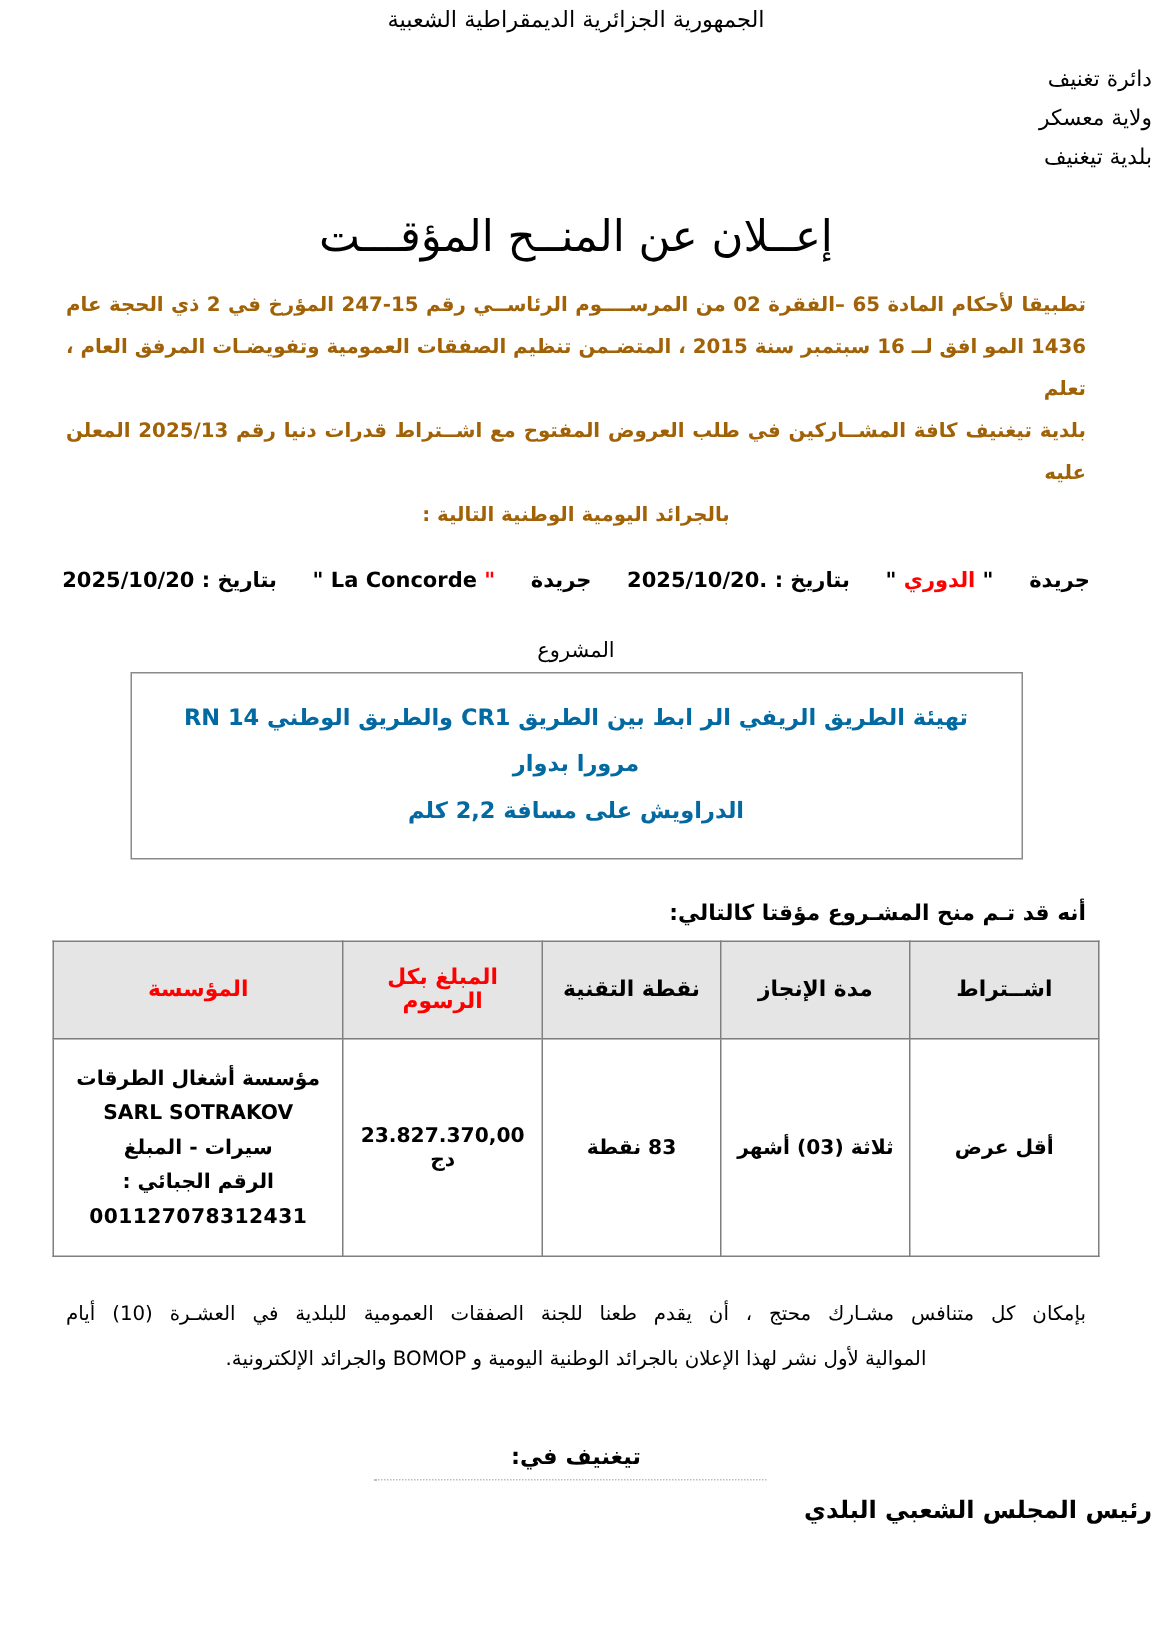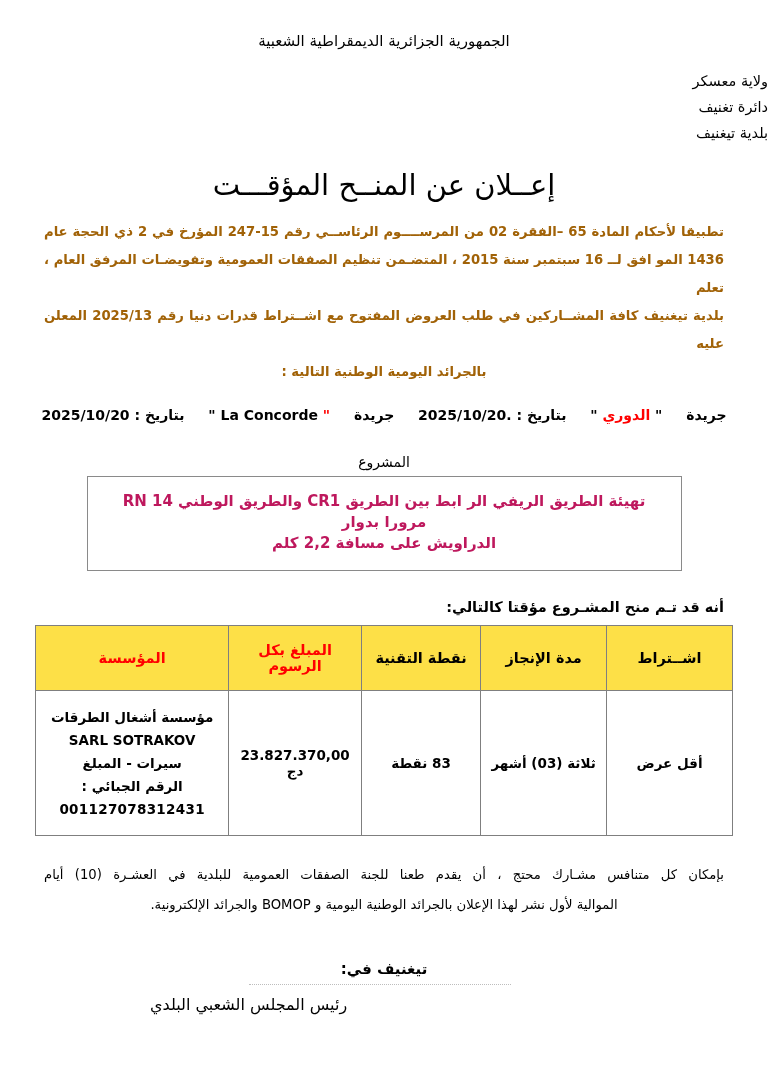--- a/index.html
+++ b/index.html
@@ -22,21 +22,21 @@
     height: 1086px;
     box-sizing: border-box;
     padding: 0;
   }
 
   
   .republic {
     text-align: center;
     font-size: 15px;
     font-weight: 400;
-    margin-top: 32px;
+    margin-top: 4px;
     letter-spacing: 0;
   }
   .admin-block {
     margin-top: 18px;
     padding-left: 0;
     padding-right: 0;
     text-align: right;
     padding-inline-end: 40px;
   }
   .admin-line {
@@ -98,24 +98,24 @@
   }
   .project-box {
     width: 595px;
     margin: 0 auto;
     border: 1.3px solid #8a8a8a;
     box-sizing: border-box;
     padding: 14px 16px 16px 16px;
     text-align: center;
   }
   .project-text {
-    color: #be185d;
+    color: #0369a1;
     font-weight: bold;
     font-size: 15px;
-    line-height: 21px;
+    line-height: 31px;
   }
 
   
   .table-intro {
     text-align: right;
     font-size: 14.5px;
     font-weight: bold;
     margin: 28px 44px 10px 44px;
   }
 
@@ -126,21 +126,21 @@
     border-collapse: collapse;
     table-layout: fixed;
   }
   .award-table th,
   .award-table td {
     border: 1.3px solid #7f7f7f;
     text-align: center;
     vertical-align: middle;
   }
   .award-table thead th {
-    background: #fde047;
+    background: #e5e5e5;
     height: 56px;
     font-size: 14.5px;
     font-weight: bold;
     padding: 4px 2px;
   }
   .award-table thead th.red { color: #ff0000; }
   .award-table tbody td {
     height: 128px;
     font-size: 13.5px;
     font-weight: bold;
@@ -201,35 +201,35 @@
     width: 262px;
     height: 0;
     border-top: 1.2px dotted #bdbdbd;
     margin-right: 8px;
     position: relative;
     top: 6px;
   }
   .sig-role {
     margin-top: 16px;
     font-size: 16px;
-    font-weight: normal;
-    text-align: left;
+    font-weight: bold;
+    text-align: right;
     padding-inline-end: 150px;
   }
 </style>
 </head>
 <body>
 
 <div class="page">
 
   <div class="republic">الجمهورية الجزائرية الديمقراطية الشعبية</div>
 
   <div class="admin-block">
+    <div class="admin-line">دائرة تغنيف</div>
     <div class="admin-line">ولاية معسكر</div>
-    <div class="admin-line">دائرة تغنيف</div>
     <div class="admin-line">بلدية تيغنيف</div>
   </div>
 
   <div class="doc-title">إعــلان عن المنــح المؤقـــت</div>
 
   <div class="legal-par">
     <span class="ln">تطبيقا لأحكام المادة 65 –الفقرة 02  من المرســــوم الرئاســي رقم 15-247 المؤرخ في 2 ذي الحجة عام</span>
     <span class="ln">1436 المو افق لــ 16 سبتمبر سنة 2015 ، المتضـمن تنظيم الصفقات العمومية وتفويضـات المرفق العام ، تعلم</span>
     <span class="ln">بلدية تيغنيف كافة المشــاركين في طلب العروض المفتوح مع اشــتراط قدرات دنيا رقم 2025/13 المعلن عليه</span>
     <span class="ln last">بالجرائد اليومية الوطنية التالية :</span>

